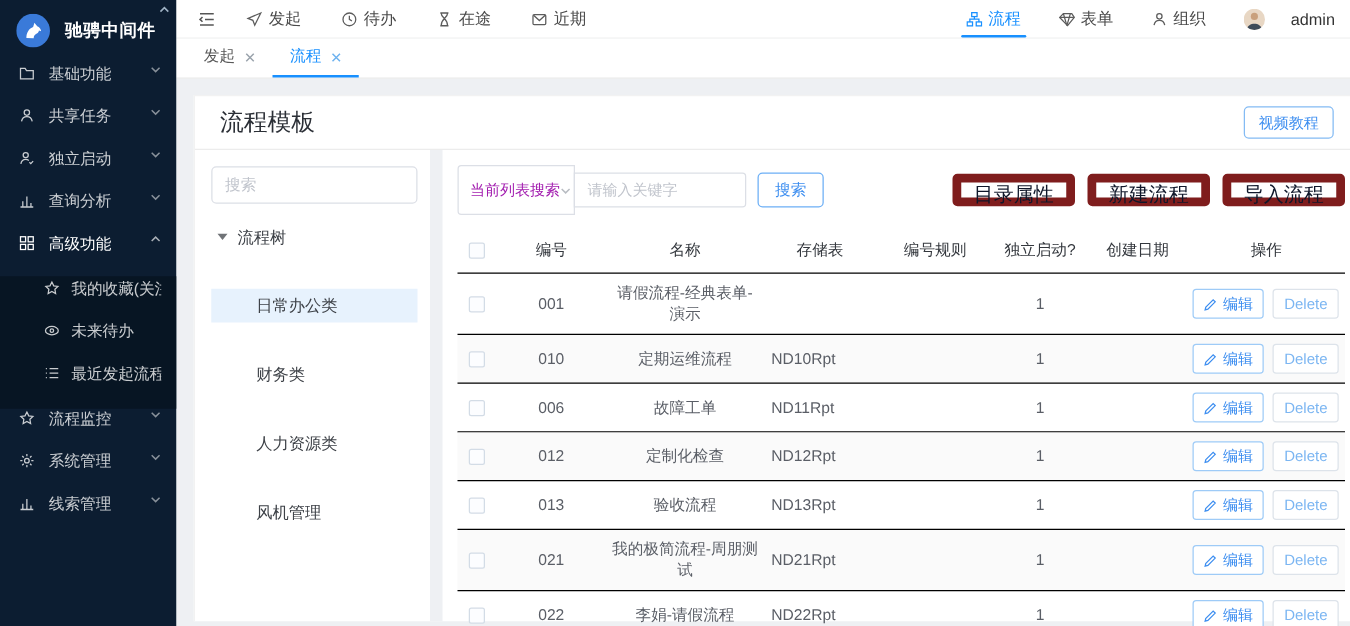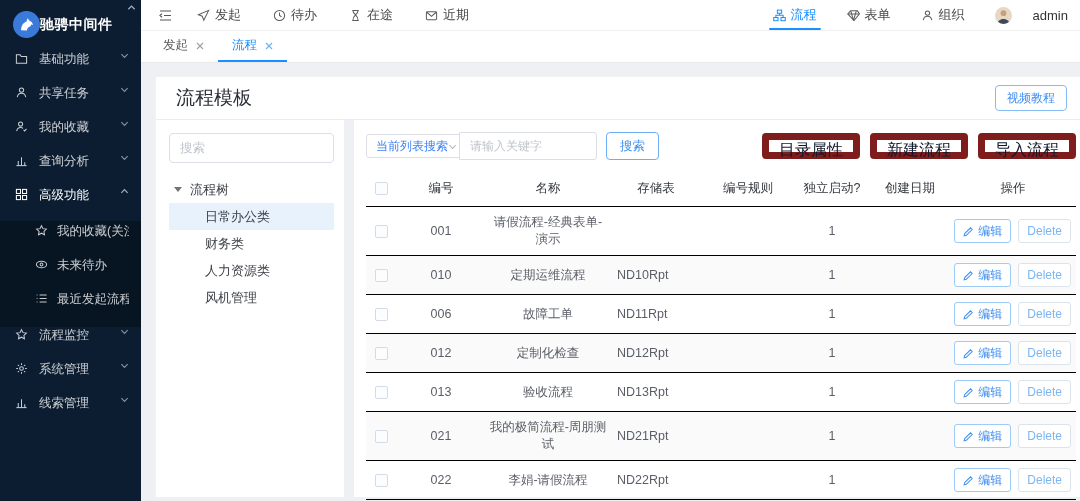--- a/index.html
+++ b/index.html
@@ -8,21 +8,21 @@
     width:1080px; height:501px; overflow:hidden;
     font-family:"Liberation Sans","DejaVu Sans",sans-serif;
     font-size:13px; color:#303133; background:#eef0f3;
   }
   .app { display:flex; width:1080px; height:501px; }
 
   
   .sidebar { width:141px; flex:none; background:#0c1d31; color:rgba(255,255,255,.78); position:relative; }
   .scroll-caret { position:absolute; top:1px; right:5px; color:#9fb2c4; line-height:1; cursor:pointer; }
   .scroll-caret svg { width:9px; height:9px; }
-  .logo { display:flex; align-items:center; gap:0; padding:11px 8px 9px 13px; cursor:pointer; }
+  .logo { display:flex; align-items:center; gap:12px; padding:11px 8px 9px 13px; cursor:pointer; }
   .logo-circle { width:27px; height:27px; flex:none; }
   .logo-circle svg { width:27px; height:27px; display:block; }
   .logo-text { color:#fff; font-weight:bold; font-size:14px; white-space:nowrap; letter-spacing:.5px; }
   .menu { margin-top:4px; }
   .menu-item { display:flex; height:34px; padding:0 12px 0 15px; cursor:pointer; font-size:12.5px; white-space:nowrap; }
   .mi-icon { width:14px; height:14px; margin-right:10px; flex:none; display:flex; align-items:center; }
   .mi-icon svg { width:13px; height:13px; }
   .mi-label { flex:1; overflow:hidden; }
   .mi-arrow { display:flex; opacity:.65; }
   .mi-arrow svg { width:9px; height:9px; }
@@ -64,28 +64,28 @@
   .btn-video { height:26px; padding:0 11px; border:1px solid #84bbf4; border-radius:4px; color:#3d8ef0; font-size:12px; }
 
   .card-body { flex:1; min-height:0; display:flex; }
 
   .tree-panel { width:188px; flex:none; padding:13px 10px 0 13px; }
   .tree-search { width:100%; height:30px; border:1px solid #dcdfe6; border-radius:4px; padding:0 10px; font-size:12.5px; color:#333; outline:none; background:#fff; font-family:inherit; }
   .tree-search::placeholder { color:#c0c4cc; }
   .tree { margin-top:13px; color:#3d4147; font-size:13px; }
   .tree-root { display:flex; align-items:center; gap:8px; height:27px; padding-left:5px; cursor:pointer; }
   .caret-down { width:0; height:0; border-left:4px solid transparent; border-right:4px solid transparent; border-top:5px solid #707377; }
-  .tree-node { height:27px; line-height:27px; padding-left:36px; cursor:pointer; white-space:nowrap; }
+  .tree-node { height:27px; line-height:27px; padding-left:36px; cursor:pointer; white-space:nowrap;margin-top:28px; }
   .tree-node.selected { background:#e7f2fd; }
 
   .v-gap { width:10px; flex:none; background:#eef0f3; }
 
   .table-panel { flex:1; min-width:0; padding:12px 4px 0 12px; display:flex; flex-direction:column; }
   .toolbar { flex:none; display:flex; align-items:center; }
-  .scope-select { width:94px; height:24px; flex:none; border:1px solid #dcdfe6; border-radius:3px 0 0 3px; background:#fff; display:flex; align-items:center; justify-content:space-between; padding:0 7px 0 9px; color:#3b82f6; font-size:12px; cursor:pointer; white-space:nowrap; }
+  .scope-select { width:94px; height:40px; flex:none; border:1px solid #dcdfe6; border-radius:3px 0 0 3px; background:#fff; display:flex; align-items:center; justify-content:space-between; padding:0 7px 0 9px; color:#a21caf; font-size:12px; cursor:pointer; white-space:nowrap; }
   .scope-select svg { width:9px; height:9px; color:#b8bcc2; flex:none; }
   .kw-input { width:138px; height:28px; margin-left:-1px; border:1px solid #dcdfe6; border-radius:0 3px 3px 0; padding:4px 10px; font-size:12px; outline:none; font-family:inherit; color:#0c4a6e; }
   .kw-input::placeholder { color:#c0c4cc; }
   .btn-search { margin-left:9px; height:28px; padding:0 13px; border:1px solid #6caff6; border-radius:4px; color:#3d8ef0; font-size:12.5px; }
   .toolbar-spacer { flex:1; }
   .btn-action { height:26px; padding:0 10px; border:7px solid #7f1d1d; border-radius:4px; color:#0f172a; font-size:16px; margin-left:10px; white-space:nowrap; }
 
   .table { margin-top:11px; flex:none; }
   .trow { display:grid; grid-template-columns:30px 90px 124px 92px 92px 76px 80px 1fr; align-items:center; border-bottom:1px solid #000000; }
   .cell { padding:7px 3px; text-align:center; color:#5a5e66; line-height:17px; font-size:12.5px; overflow:hidden; }
@@ -150,21 +150,21 @@
       </div>
 
       <div class="menu-item">
         <span class="mi-icon">
             <svg viewBox="0 0 14 14" fill="none" stroke="currentColor" stroke-width="1.1">
               <circle cx="6" cy="4.4" r="2.2"></circle>
               <path d="M1.8 12c.5-2.6 2.2-3.9 4.2-3.9 1 0 1.9.3 2.7.9"></path>
               <path d="M9.2 10.6l1.2 1.2 2-2.2"></path>
             </svg>
           </span>
-        <span class="mi-label">我的收藏</span>
+        <span class="mi-label">独立启动</span>
         <span class="mi-arrow">
             <svg viewBox="0 0 10 10" fill="none" stroke="currentColor" stroke-width="1.3">
               <path d="M1.5 3.5L5 7l3.5-3.5"></path>
             </svg>
           </span>
       </div>
 
       <div class="menu-item">
         <span class="mi-icon">
             <svg viewBox="0 0 14 14" fill="none" stroke="currentColor" stroke-width="1.1">

